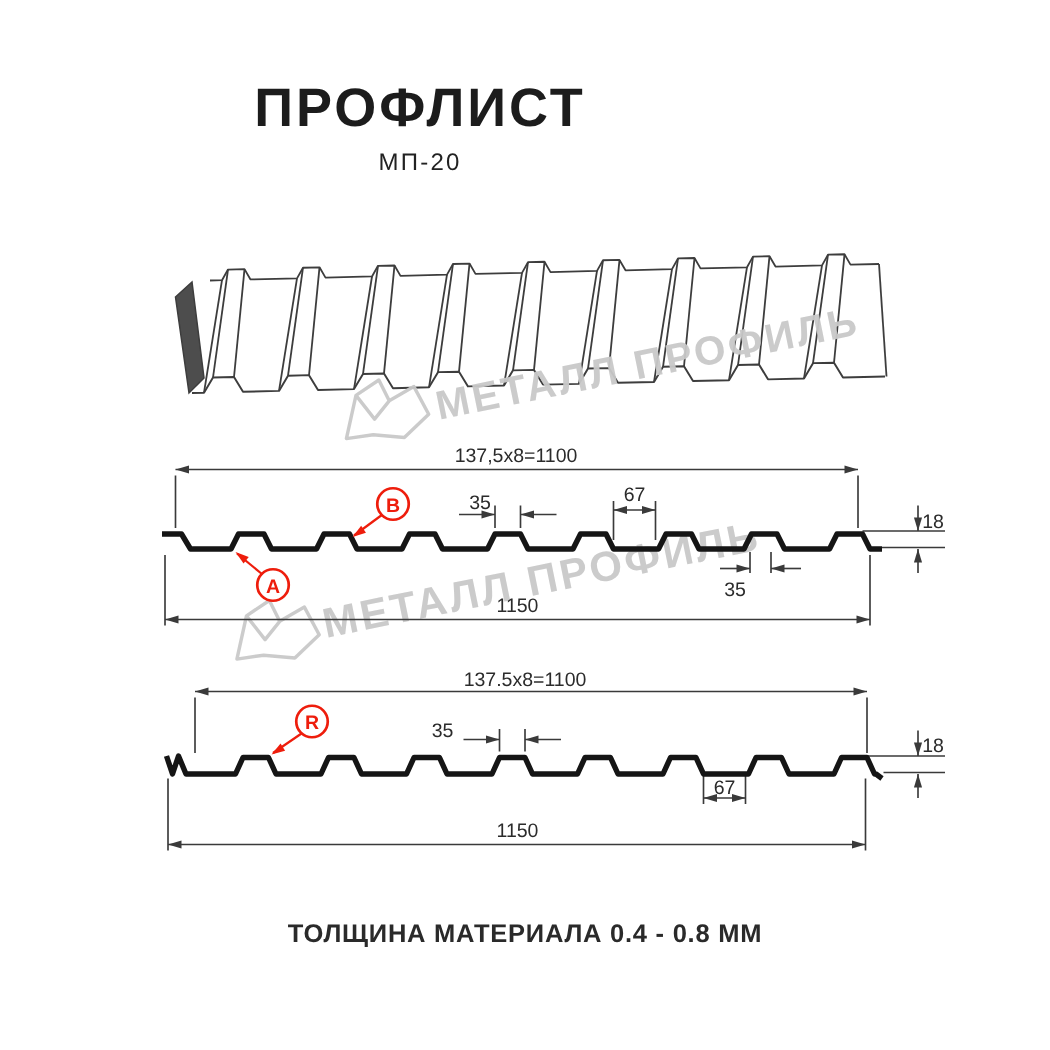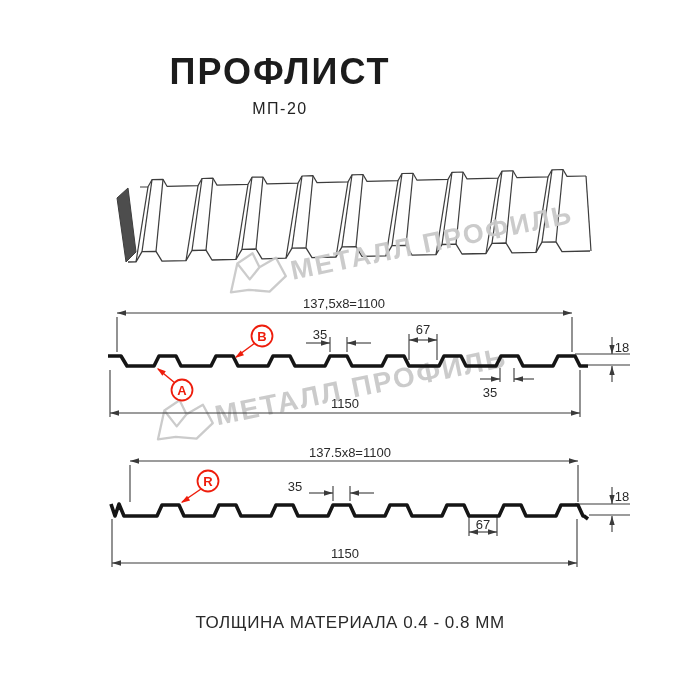--- a/index.html
+++ b/index.html
@@ -2,21 +2,21 @@
 <html><head>
 <meta charset="utf-8">
 <style>
   html,body{margin:0;padding:0;background:#ffffff;}
   .page{position:relative;width:700px;height:700px;background:#fff;overflow:hidden;
         font-family:"Liberation Sans","DejaVu Sans",sans-serif;}
   .titleblock{position:absolute;left:0;top:54px;width:560px;text-align:center;}
   .title{font-size:36px;font-weight:800;letter-spacing:2px;color:#1c1c1c;line-height:1;}
   .model{margin-top:10px;font-size:16px;font-weight:400;letter-spacing:1.5px;color:#222;}
   .footer{position:absolute;left:0;top:613px;width:700px;text-align:center;
-          font-size:17px;font-weight:400;letter-spacing:.5px;color:#2a2a2a;}
+          font-size:17px;font-weight:700;letter-spacing:.5px;color:#2a2a2a;}
   svg text.dim{font-family:"Liberation Sans","DejaVu Sans",sans-serif;font-size:13px;fill:#2b2b2b;}
   svg text.redletter{font-family:"Liberation Sans","DejaVu Sans",sans-serif;font-size:13px;font-weight:700;}
   svg text.wm{font-family:"Liberation Sans","DejaVu Sans",sans-serif;font-weight:700;letter-spacing:2px;}
 </style>
 </head>
 <body>
 
 <div class="page">
 
   <div class="titleblock">

